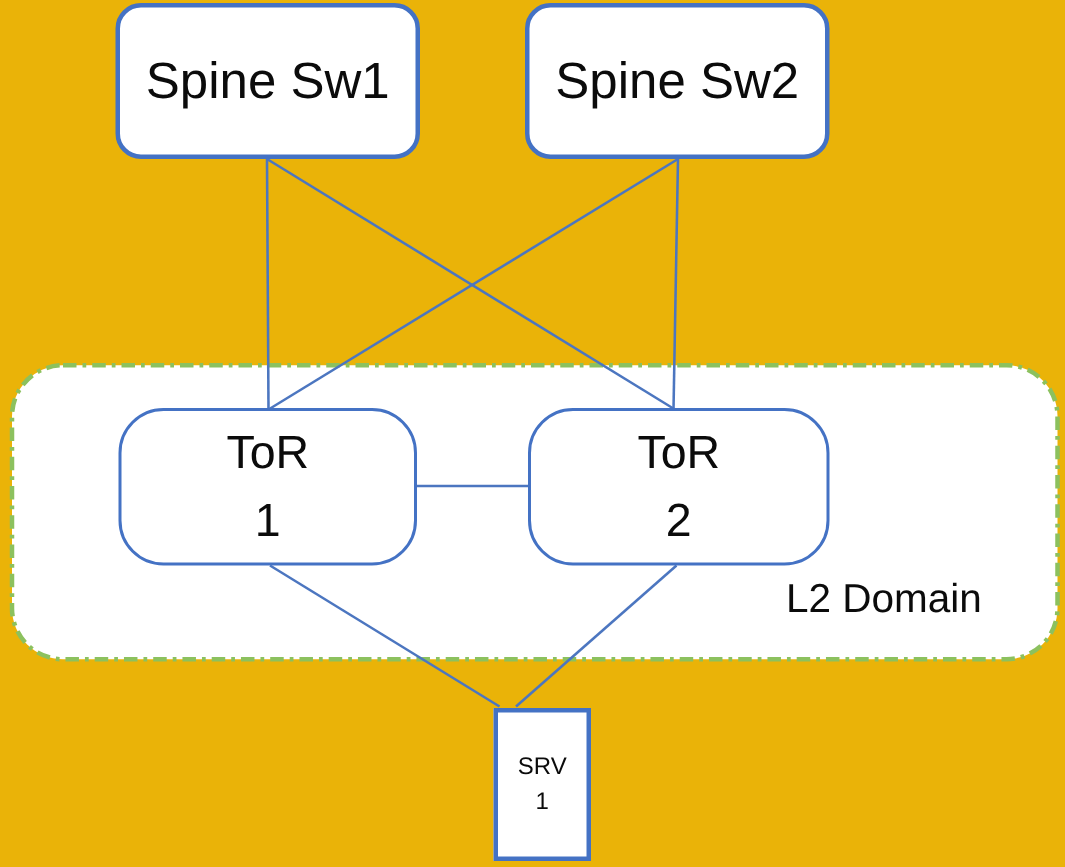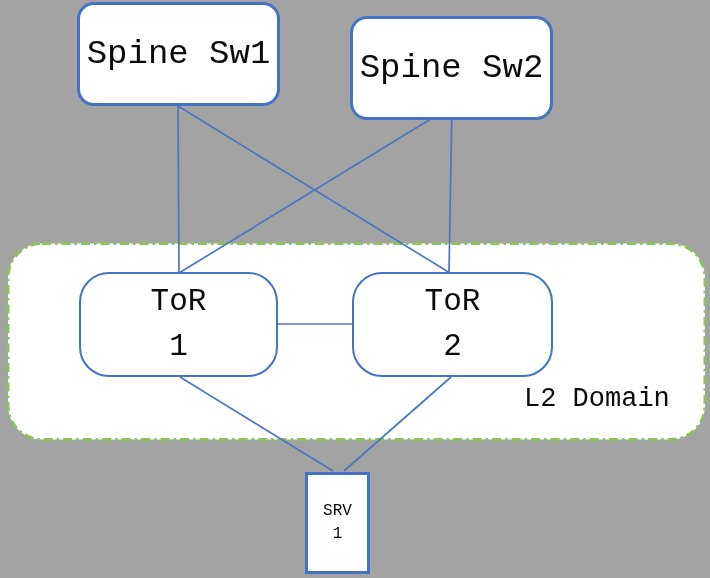--- a/index.html
+++ b/index.html
@@ -15,35 +15,35 @@
   .node{
     position:absolute;z-index:2;
     background:#fff;
     border:3px solid #4472C4;
     box-sizing:border-box;
     display:flex;align-items:center;justify-content:center;
     text-align:center;
   }
   .spine{border-radius:17px;font-size:34px;}
   #spine1{left:77px;top:2px;width:203px;height:104px;}
-  #spine2{left:350px;top:16px;width:203px;height:104px;}
+  #spine2{left:350px;top:2px;width:203px;height:104px;}
   .tor{border-width:2px;border-radius:30px;font-size:31px;line-height:1.42;}
   #tor1{left:79px;top:272px;width:199px;height:105px;}
   #tor2{left:352px;top:272px;width:201px;height:105px;}
   #srv1{left:305px;top:472px;width:65px;height:102px;border-width:3px;border-radius:0;
         font-size:16px;line-height:1.45;}
   .l2label{
     position:absolute;left:524px;top:384px;z-index:2;
     font-size:27px;white-space:nowrap;
   }
 </style>
 </head>
 <body>
 
-<div class="stage" style="background: #a3a3a3; font-family: Liberation Mono, monospace;">
+<div class="stage" style="background: #eab308;">
 
   <svg class="wires" width="710" height="578" viewBox="0 0 710 578">
     <rect id="l2rect" x="8" y="243.5" width="697" height="196" rx="34" fill="#FFFFFF" stroke="#8CC15E" stroke-width="3" stroke-dasharray="9 4 2.5 4"></rect>
     <g id="edge-layer">
         <line x1="178" y1="106" x2="179" y2="273" stroke="#4C76C0" stroke-width="1.7"></line>
         <line x1="178" y1="106" x2="450" y2="273" stroke="#4C76C0" stroke-width="1.7"></line>
         <line x1="452" y1="106" x2="179" y2="273" stroke="#4C76C0" stroke-width="1.7"></line>
         <line x1="452" y1="106" x2="449" y2="273" stroke="#4C76C0" stroke-width="1.7"></line>
         <line x1="277" y1="324" x2="352" y2="324" stroke="#4C76C0" stroke-width="1.7"></line>
         <line x1="180" y1="377" x2="333" y2="471" stroke="#4C76C0" stroke-width="1.7"></line>
@@ -66,21 +66,21 @@
     </div>
   </div>
 
   <div class="node tor" id="tor2" style="border-color: rgb(68, 114, 196); background: rgb(255, 255, 255); color: rgb(11, 11, 11);">
     <div>
       <div>ToR</div>
       <div>2</div>
     </div>
   </div>
 
-  <div class="node" id="srv1" style="border-color: rgb(68, 114, 196); background: rgb(255, 255, 255); color: rgb(11, 11, 11);">
+  <div class="node" id="srv1" style="border-color: rgb(68, 114, 196); background: rgb(255, 255, 255); color: rgb(11, 11, 11); margin-left: 24px;">
     <div>
       <div>SRV</div>
       <div>1</div>
     </div>
   </div>
 
   <div class="l2label">L2 Domain</div>
 
 </div>
 

